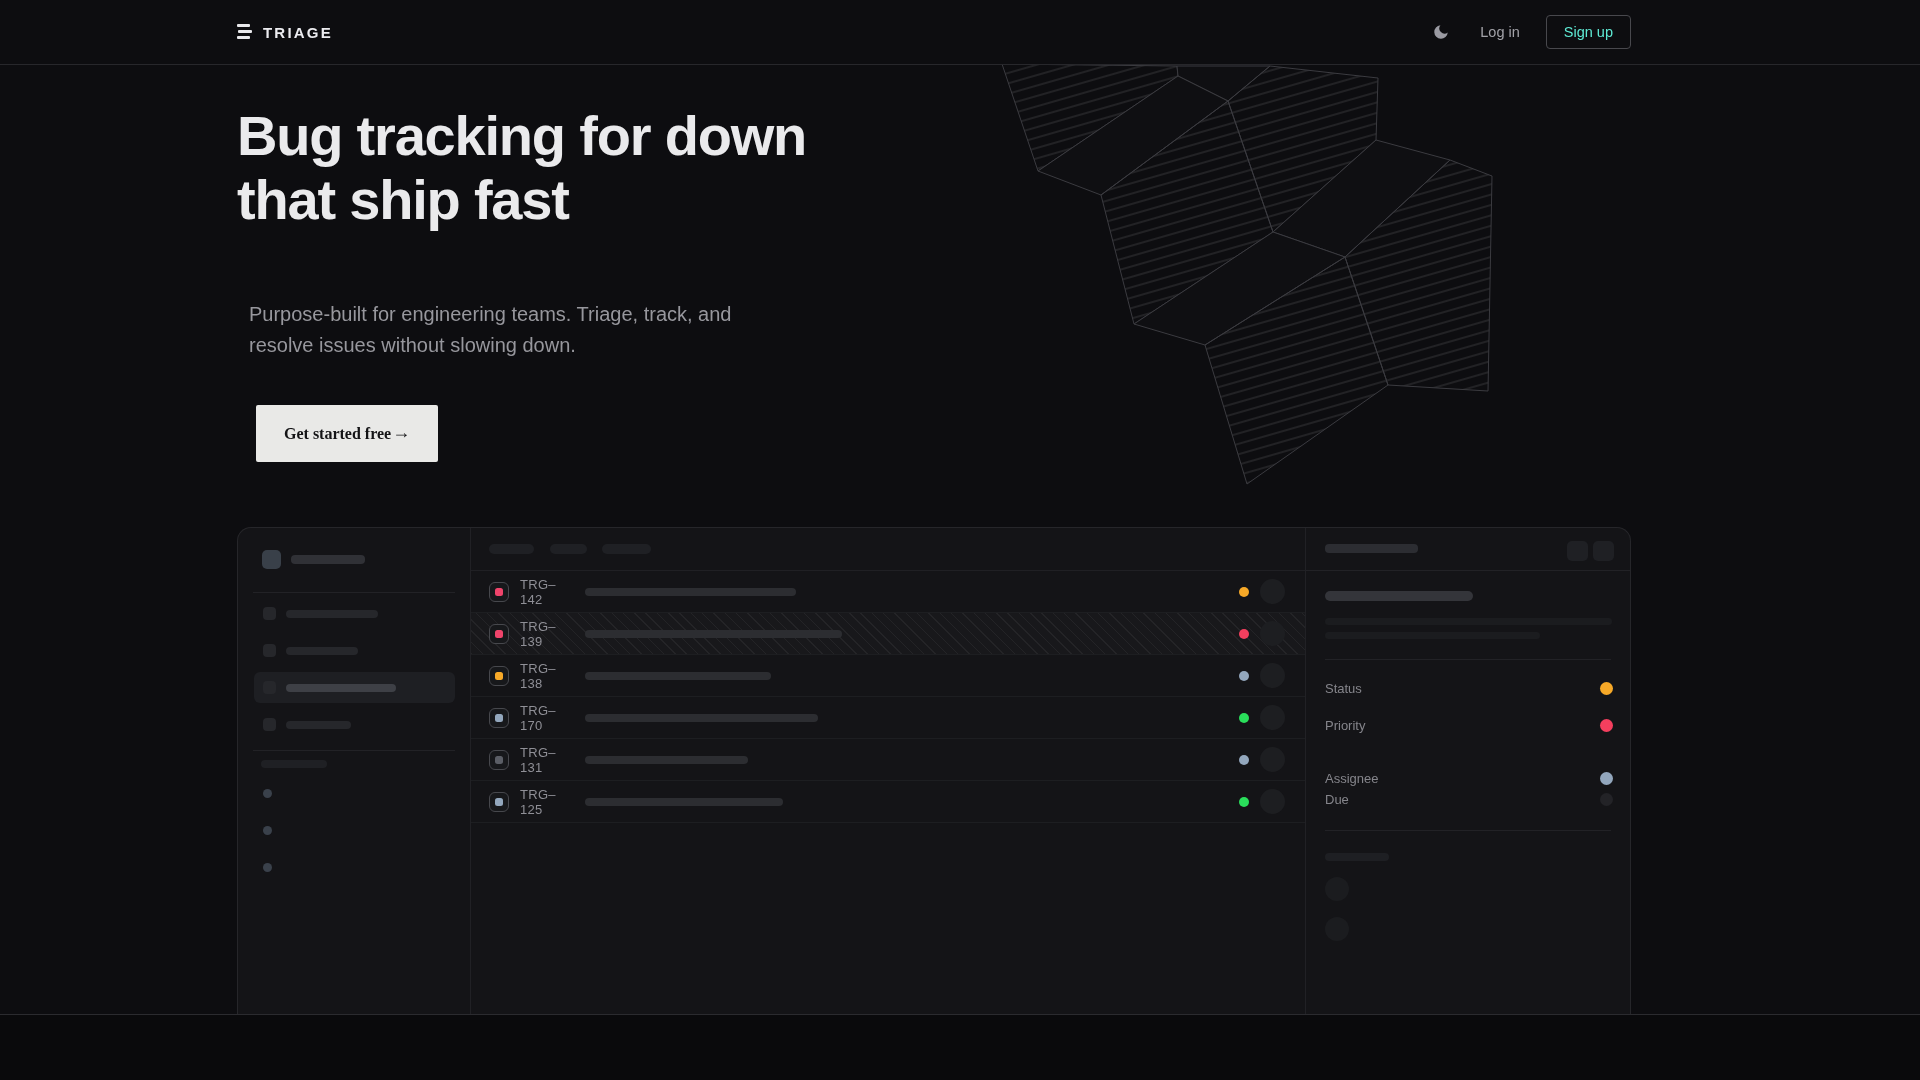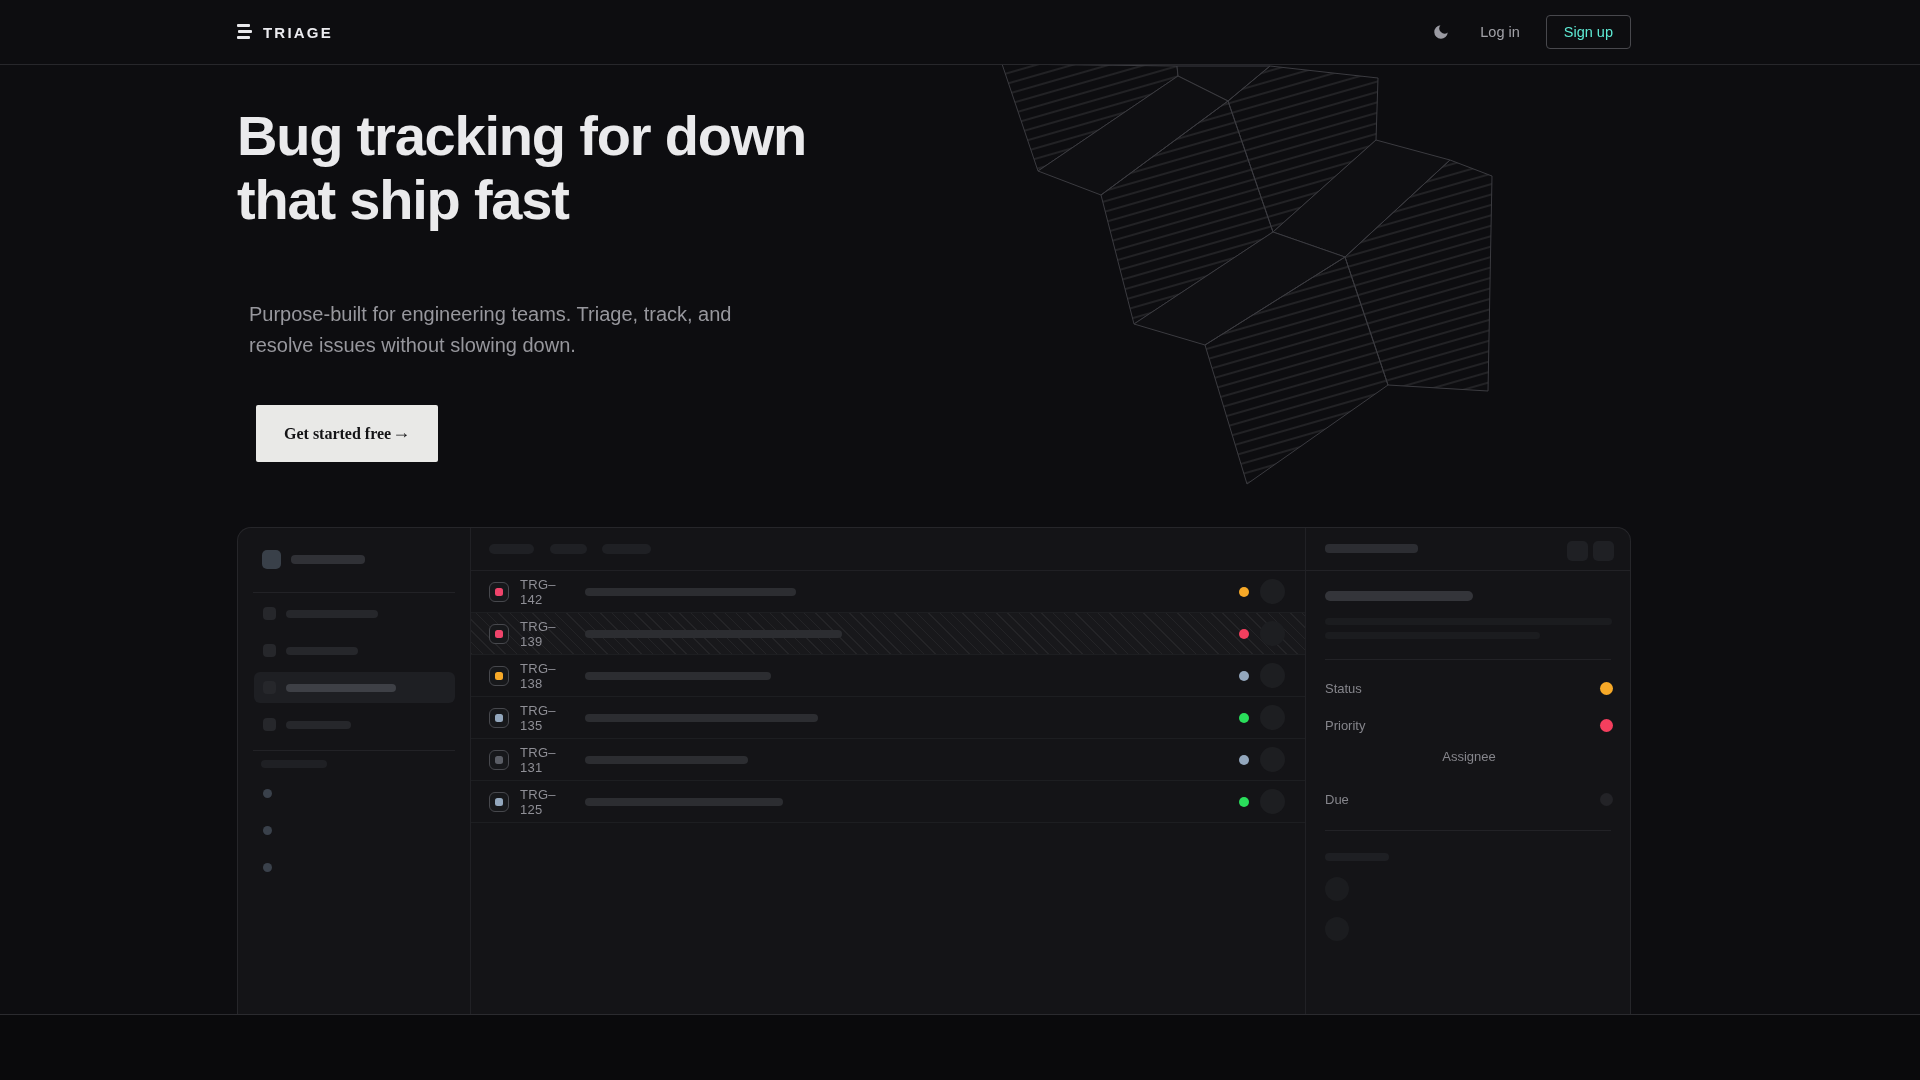--- a/index.html
+++ b/index.html
@@ -215,21 +215,21 @@
     <span class="rright">
       <span class="rdot" style="background: rgb(147, 167, 189);"></span>
       <span class="ravatar"></span>
     </span>
   </div>
 
   <div class="row">
     <span class="ricon">
               <i style="background: rgb(147, 167, 189);"></i>
             </span>
-    <span class="rid">TRG–135</span>
+    <span class="rid">TRG–170</span>
     <span class="rbar skel" style="width: 233px;"></span>
     <span class="rright">
       <span class="rdot" style="background: rgb(42, 222, 91);"></span>
       <span class="ravatar"></span>
     </span>
   </div>
 
   <div class="row">
     <span class="ricon">
               <i style="background: rgb(91, 94, 102);"></i>
@@ -270,21 +270,21 @@
   <div class="prow" style="top: 153px;">
     <span class="plabel">Status</span>
     <span class="pdot" style="background: rgb(247, 169, 40);"></span>
   </div>
 
   <div class="prow" style="top: 190px;">
     <span class="plabel">Priority</span>
     <span class="pdot" style="background: rgb(244, 63, 94);"></span>
   </div>
 
-  <div class="prow" style="top: 221px; flex-direction: column;">
+  <div class="prow" style="top: 243px;">
     <span class="plabel">Assignee</span>
     <span class="pdot" style="background: rgb(147, 167, 189);"></span>
   </div>
 
   <div class="prow" style="top: 264px; text-align: center;">
     <span class="plabel">Due</span>
     <span class="pdot" style="background: rgb(35, 35, 39);"></span>
   </div>
 </div>
       <span class="dt-div" style="left:19px;right:19px;top:302px"></span>

